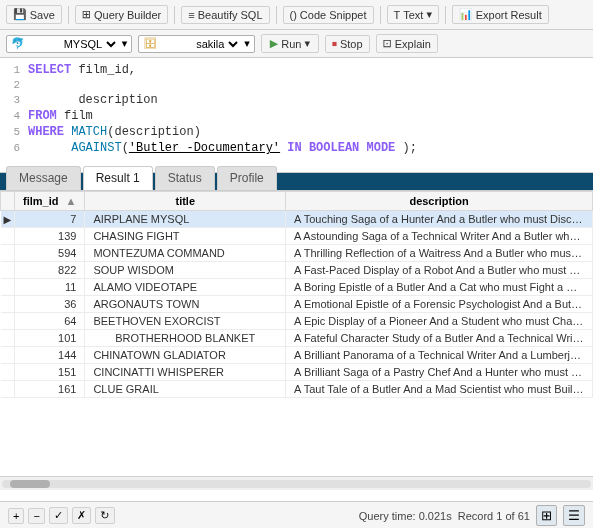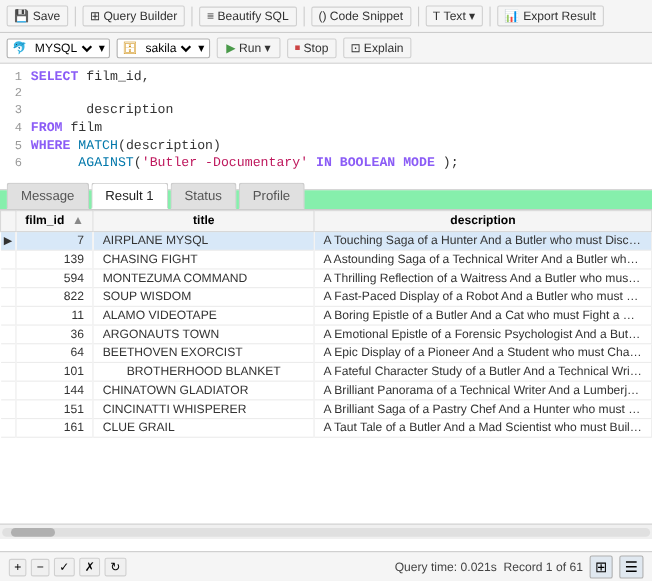--- a/index.html
+++ b/index.html
@@ -20,21 +20,21 @@
     
     .toolbar2 {
       display: flex; align-items: center; background: #f5f5f5;
       border-bottom: 1px solid #ccc; padding: 3px 6px; gap: 6px; height: 28px;
     }
     .db-select {
       display: flex; align-items: center; gap: 3px;
       border: 1px solid #b0b0b0; border-radius: 2px; background: white;
       padding: 1px 4px; font-size: 11px; cursor: pointer;
     }
-    .db-select select { border: none; background: transparent; font-size: 11px; outline: none; cursor: pointer; }
+    .db-select select { border: none; background: transparent; font-size: 11px; outline: none; cursor: pointer; margin-left: 32px; }
     .run-btn {
       display: flex; align-items: center; gap: 3px; padding: 2px 8px;
       background: #f5f5f5; border: 1px solid #d0d0d0; border-radius: 2px;
       cursor: pointer; font-size: 11px; color: #333;
     }
     .run-btn .play-icon { color: #4a9a4a; font-size: 11px; }
     .stop-btn {
       display: flex; align-items: center; gap: 3px; padding: 2px 6px;
       background: #f5f5f5; border: 1px solid #d0d0d0; border-radius: 2px;
       cursor: pointer; font-size: 11px; color: #333;
@@ -50,25 +50,25 @@
     .sql-line {
       display: flex; align-items: baseline; padding: 1px 0;
     }
     .line-num {
       width: 28px; text-align: right; padding-right: 8px;
       color: #999; font-size: 11px; user-select: none; flex-shrink: 0;
     }
     .line-content { color: #333; }
     .kw { color: #8b5cf6; font-weight: bold; }
     .fn { color: #0077aa; }
-    .str { color: #be185d; }
+    .str { color: #000000; text-decoration: underline; }
 
     
     .tabs {
-      display: flex; align-items: flex-end; background: #86efac;
+      display: flex; align-items: flex-end; background: #0c4a6e;
       border-bottom: 1px solid #ccc; padding: 0 6px; height: 18px;
     }
     .tab {
       padding: 4px 12px; font-size: 12px; cursor: pointer; border: 1px solid transparent;
       border-radius: 3px 3px 0 0; color: #555; background: #e0e0e0; margin-right: 2px;
       border-color: #ccc #ccc transparent;
     }
     .tab.active {
       background: white; border-bottom: 1px solid white; color: #222; font-weight: 500;
       position: relative; z-index: 1;

